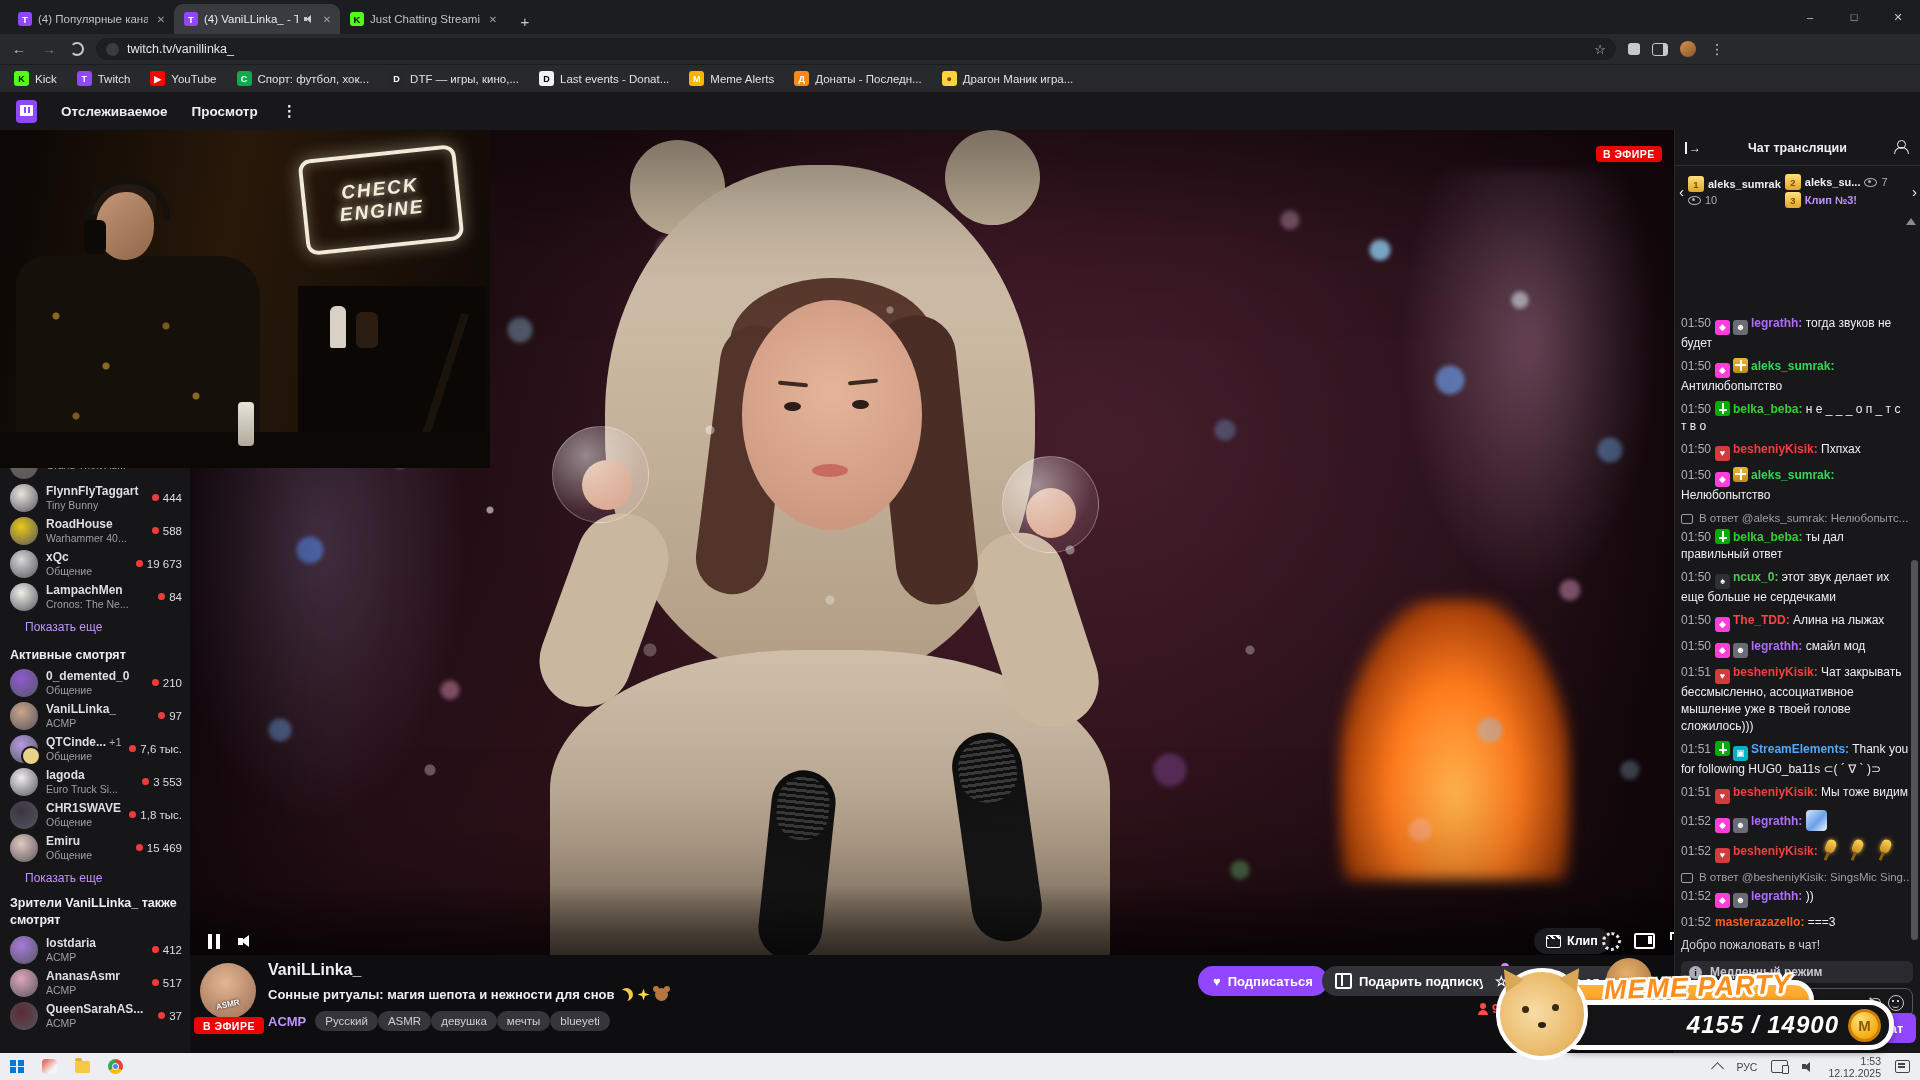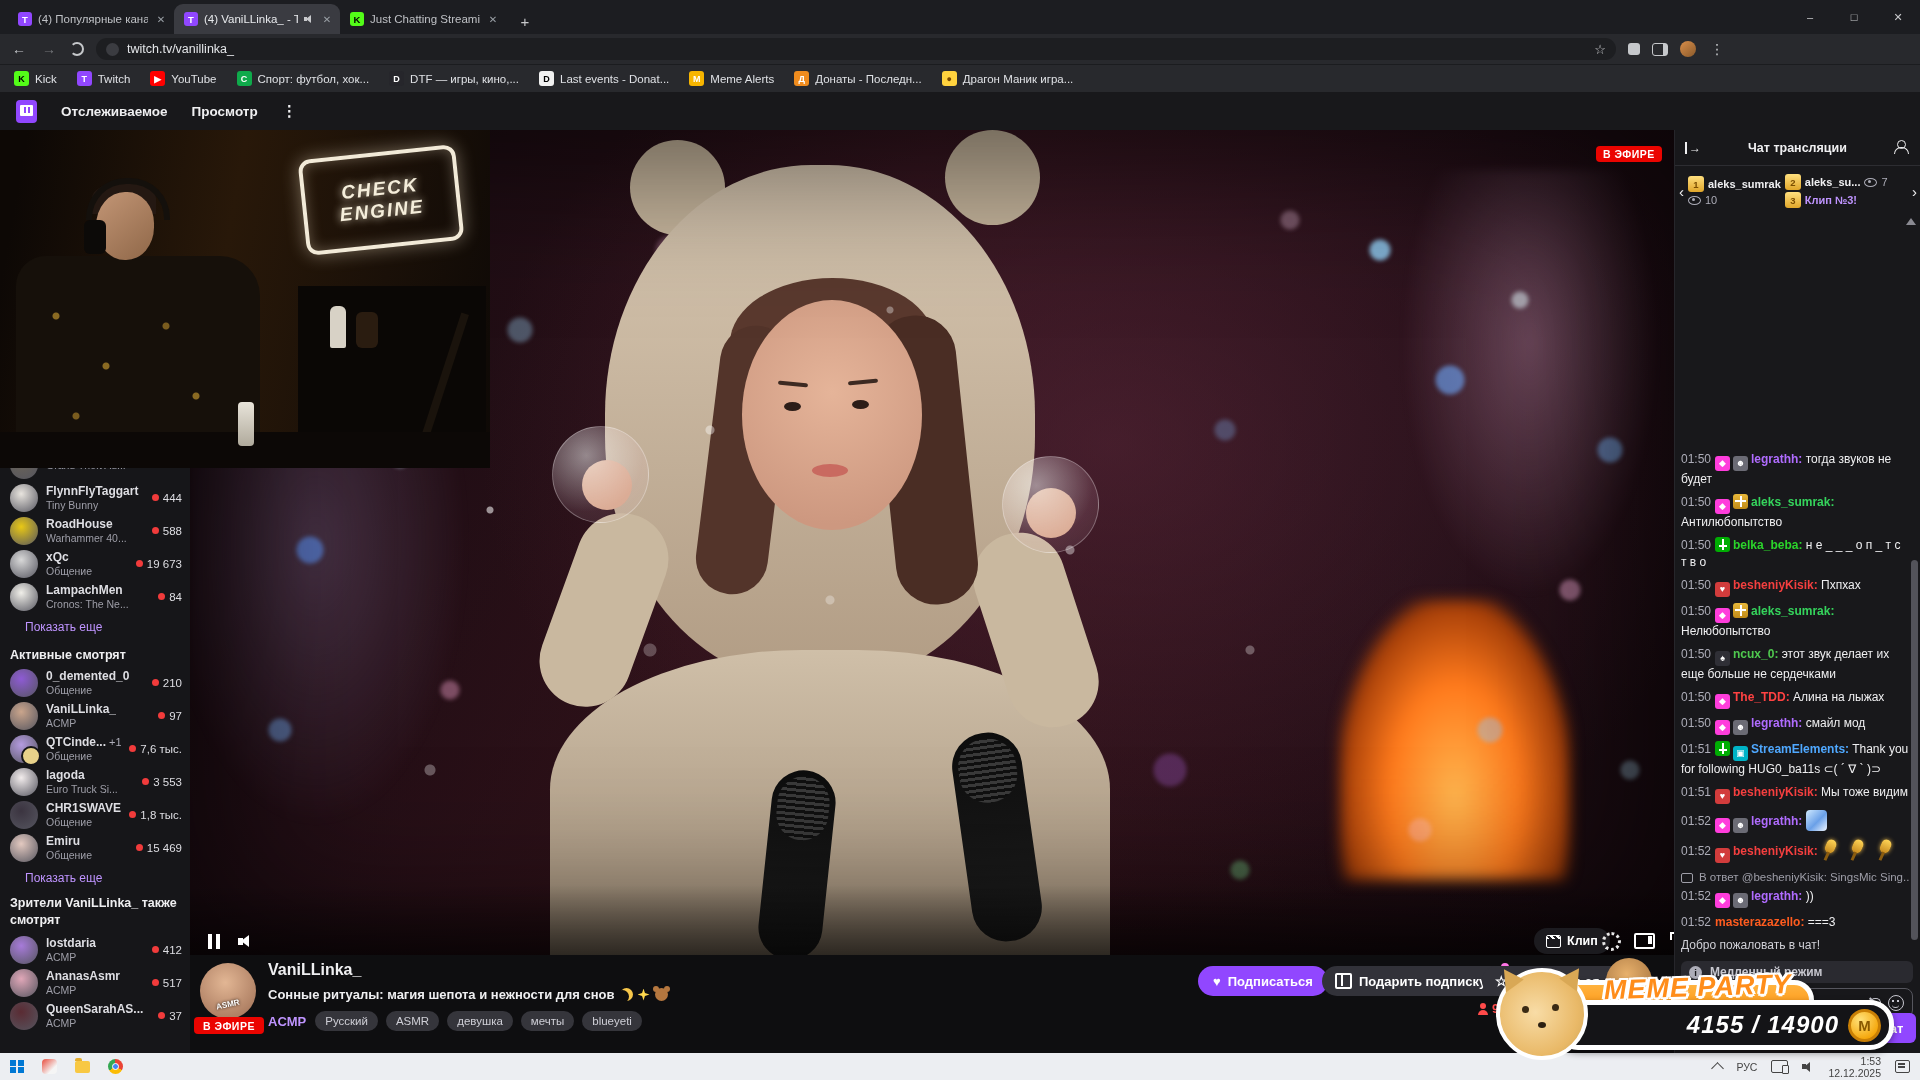--- a/index.html
+++ b/index.html
@@ -702,21 +702,21 @@
     <div class="si-live">В ЭФИРЕ</div>
     <div class="si-name">VaniLLinka_</div>
     <div class="si-title">
       <span>Сонные ритуалы: магия шепота и нежности для снов</span>
       <span class="emoji-moon"></span>
       <span class="emoji-sparkle"></span>
       <span class="emoji-bear"></span>
     </div>
     <div class="si-row">
       <span class="si-cat">ACMP</span>
-      <span id="tags" style="display:flex;gap:8px">
+      <span id="tags" style="display:flex;">
           <span class="tag">Русский</span>
           <span class="tag">ASMR</span>
           <span class="tag">девушка</span>
           <span class="tag">мечты</span>
           <span class="tag">blueyeti</span>
         </span>
     </div>
     <div class="btn-follow">
         <span class="heart">♥</span>
         <span>Подписаться</span>
@@ -774,23 +774,28 @@
       </div>
       <span class="chev" style="margin-left:auto">›</span>
     </div>
     <div class="ch-up"></div>
     <div id="msgs">
         <div class="msg"><span><span class="ts">01:50</span><span class="badge b-gem">◆</span><span class="badge b-masks">☻</span><span class="uname" style="color: rgb(176, 108, 255);">legrathh:</span><span> тогда звуков не будет</span></span></div>
         <div class="msg"><span><span class="ts">01:50</span><span class="badge b-gem">◆</span><span class="badge b-gift"></span><span class="uname" style="color: rgb(53, 212, 92);">aleks_sumrak:</span><span> Антилюбопытство</span></span></div>
         <div class="msg"><span><span class="ts">01:50</span><span class="badge b-mod"></span><span class="uname" style="color: rgb(43, 212, 43);">belka_beba:</span><span> н е _ _ _ о п _ т с т в о</span></span></div>
         <div class="msg"><span><span class="ts">01:50</span><span class="badge b-heart">♥</span><span class="uname" style="color: rgb(245, 63, 63);">besheniyKisik:</span><span> Пхпхах</span></span></div>
         <div class="msg"><span><span class="ts">01:50</span><span class="badge b-gem">◆</span><span class="badge b-gift"></span><span class="uname" style="color: rgb(53, 212, 92);">aleks_sumrak:</span><span> Нелюбопытство</span></span></div>
+        <div class="msg"><div class="reply">
+            <span class="reply-ico"></span>
+            <span>В ответ @aleks_sumrak: Нелюбопытс...</span>
+          </div><span><span class="ts">01:50</span><span class="badge b-mod"></span><span class="uname" style="color: rgb(43, 212, 43);">belka_beba:</span><span> ты дал правильный ответ</span></span></div>
         <div class="msg"><span><span class="ts">01:50</span><span class="badge b-bat">♠</span><span class="uname" style="color: rgb(79, 201, 79);">ncux_0:</span><span> этот звук делает их еще больше не сердечками</span></span></div>
         <div class="msg"><span><span class="ts">01:50</span><span class="badge b-gem">◆</span><span class="uname" style="color: rgb(255, 66, 66);">The_TDD:</span><span> Алина на лыжах</span></span></div>
         <div class="msg"><span><span class="ts">01:50</span><span class="badge b-gem">◆</span><span class="badge b-masks">☻</span><span class="uname" style="color: rgb(176, 108, 255);">legrathh:</span><span> смайл мод</span></span></div>
+        <div class="msg"><span><span class="ts">01:51</span><span class="badge b-heart">♥</span><span class="uname" style="color: rgb(245, 63, 63);">besheniyKisik:</span><span> Чат закрывать бессмысленно, ассоциативное мышление уже в твоей голове сложилось)))</span></span></div>
         <div class="msg"><span><span class="ts">01:51</span><span class="badge b-mod"></span><span class="badge b-robot">▣</span><span class="uname" style="color: rgb(79, 168, 255);">StreamElements:</span><span> Thank you for following HUG0_ba11s ⊂( ´ ∇ ` )⊃</span></span></div>
         <div class="msg"><span><span class="ts">01:51</span><span class="badge b-heart">♥</span><span class="uname" style="color: rgb(245, 63, 63);">besheniyKisik:</span><span> Мы тоже видим</span></span></div>
         <div class="msg"><span><span class="ts">01:52</span><span class="badge b-gem">◆</span><span class="badge b-masks">☻</span><span class="uname" style="color: rgb(176, 108, 255);">legrathh:</span><span> </span><span class="emote-anime"></span></span></div>
         <div class="msg"><span><span class="ts">01:52</span><span class="badge b-heart">♥</span><span class="uname" style="color: rgb(245, 63, 63);">besheniyKisik:</span><span> </span><span class="emote-mic"></span><span> </span><span class="emote-mic"></span><span> </span><span class="emote-mic"></span></span></div>
         <div class="msg"><div class="reply">
             <span class="reply-ico"></span>
             <span>В ответ @besheniyKisik: SingsMic Sing...</span>
           </div><span><span class="ts">01:52</span><span class="badge b-gem">◆</span><span class="badge b-masks">☻</span><span class="uname" style="color: rgb(176, 108, 255);">legrathh:</span><span> ))</span></span></div>
         <div class="msg"><span><span class="ts">01:52</span><span class="uname" style="color: rgb(255, 92, 31);">masterazazello:</span><span> ===3</span></span></div>
         <div class="msg welcome">Добро пожаловать в чат!</div>

